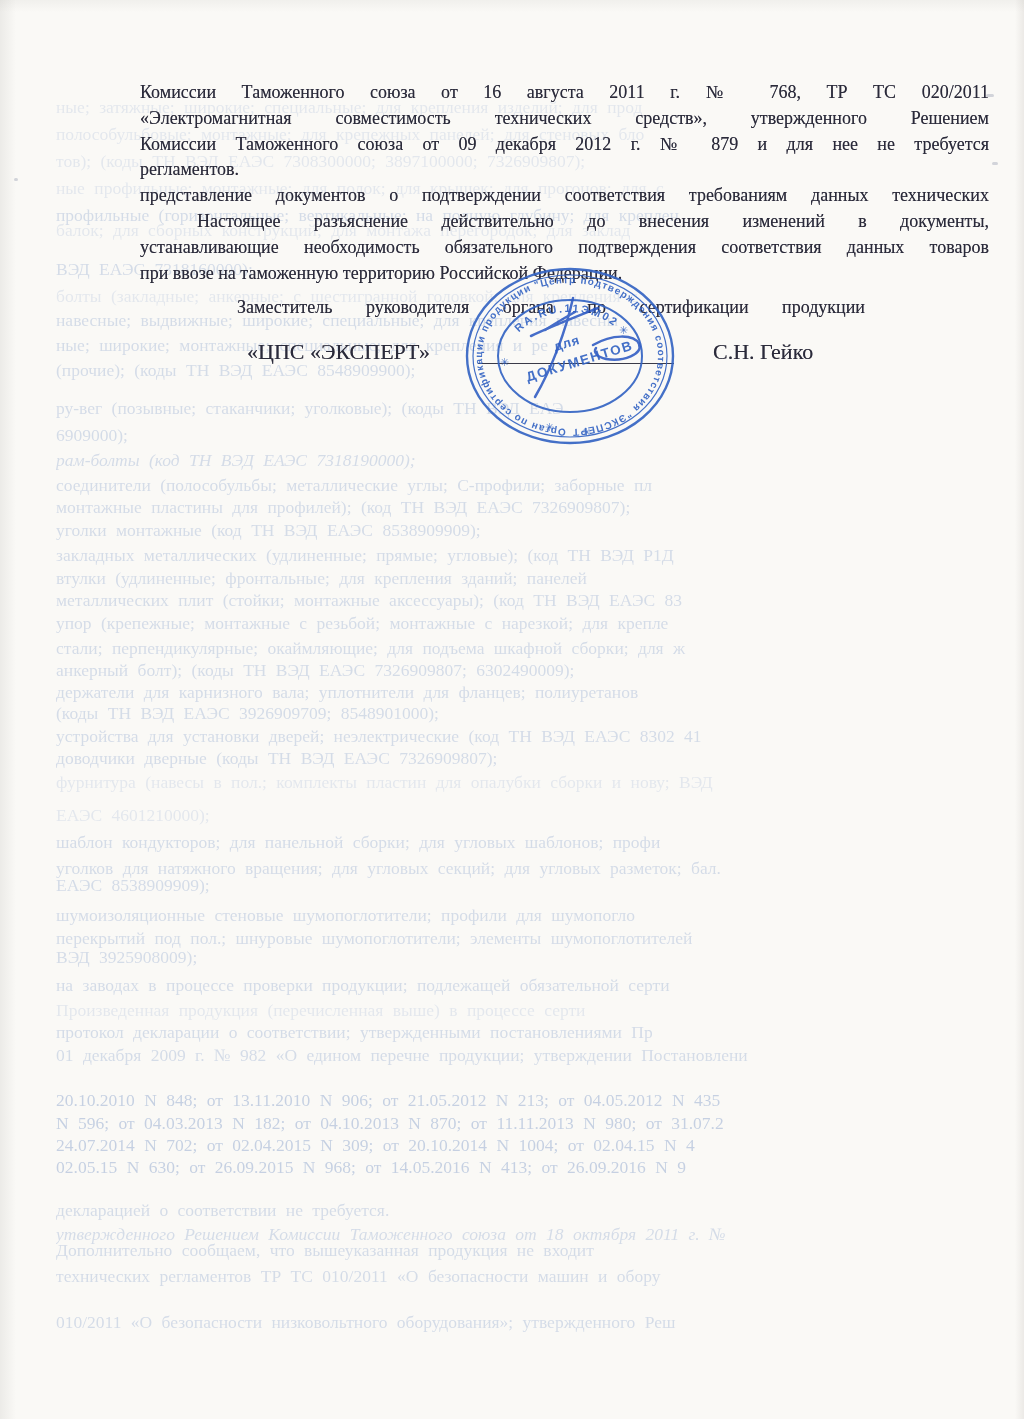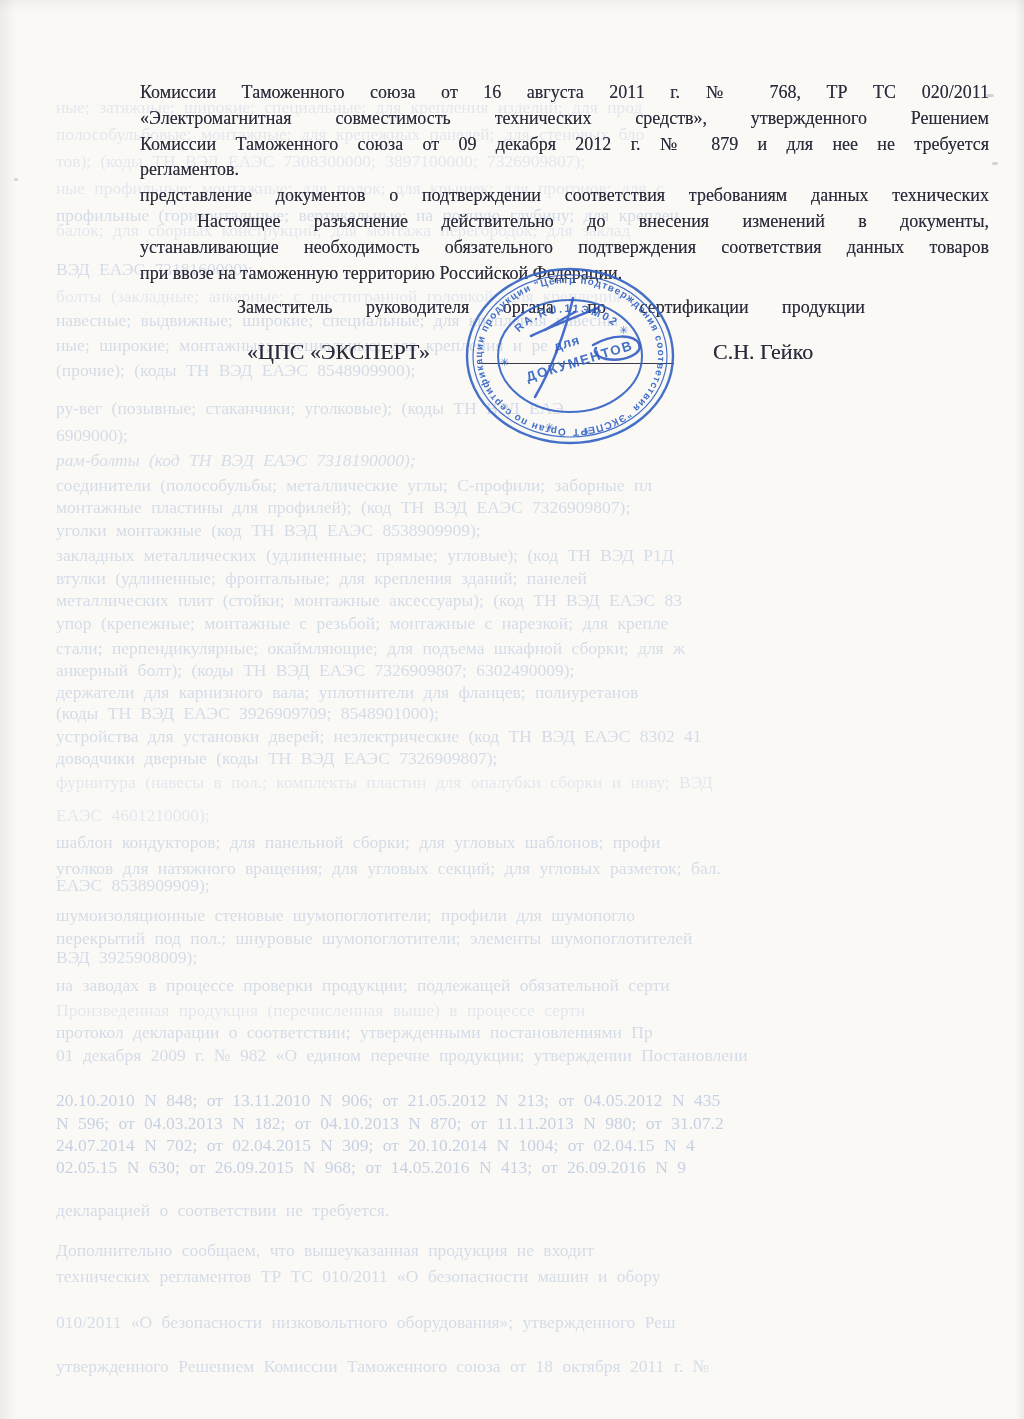--- a/index.html
+++ b/index.html
@@ -103,21 +103,21 @@
       <div class="gl w-l" style="top: 1000px;">Произведенная продукция (перечисленная выше) в процессе серти</div>
       <div class="gl w-m" style="top: 1022px;">протокол декларации о соответствии; утвержденными постановлениями Пр</div>
       <div class="gl w-m" style="top: 1045px;">01 декабря 2009 г. № 982 «О едином перечне продукции; утверждении Постановлени</div>
       <div class="gl w-s" style="top: 1090px;">20.10.2010 N 848; от 13.11.2010 N 906; от 21.05.2012 N 213; от 04.05.2012 N 435</div>
       <div class="gl w-s" style="top: 1113px;">N 596; от 04.03.2013 N 182; от 04.10.2013 N 870; от 11.11.2013 N 980; от 31.07.2</div>
       <div class="gl w-s" style="top: 1135px;">24.07.2014 N 702; от 02.04.2015 N 309; от 20.10.2014 N 1004; от 02.04.15 N 4</div>
       <div class="gl w-s" style="top: 1157px;">02.05.15 N 630; от 26.09.2015 N 968; от 14.05.2016 N 413; от 26.09.2016 N 9</div>
       <div class="gl w-m" style="top: 1200px;">декларацией о соответствии не требуется.</div>
       <div class="gl w-m" style="top: 1240px;">Дополнительно сообщаем, что вышеуказанная продукция не входит</div>
       <div class="gl w-m" style="top: 1266px;">технических регламентов ТР ТС 010/2011 «О безопасности машин и обору</div>
-      <div class="gl w-m" style="top: 1356px;">утвержденного Решением Комиссии Таможенного союза от 18 октября 2011 г. №</div>
+      <div class="gl w-m" style="top: 1224px; font-style: italic;">утвержденного Решением Комиссии Таможенного союза от 18 октября 2011 г. №</div>
       <div class="gl w-m" style="top: 1312px;">010/2011 «О безопасности низковольтного оборудования»; утвержденного Реш</div>
     </div>
 
   <div class="body-text">
     <div id="para1">
         <div class="bl">Комиссии Таможенного союза от 16 августа 2011 г. № 768, ТР ТС 020/2011</div>
         <div class="bl">«Электромагнитная совместимость технических средств», утвержденного Решением</div>
         <div class="bl">Комиссии Таможенного союза от 09 декабря 2012 г. № 879 и для нее не требуется</div>
         <div class="bl last">регламентов.</div>
         <div class="bl">представление документов о подтверждении соответствия требованиям данных технических</div>

